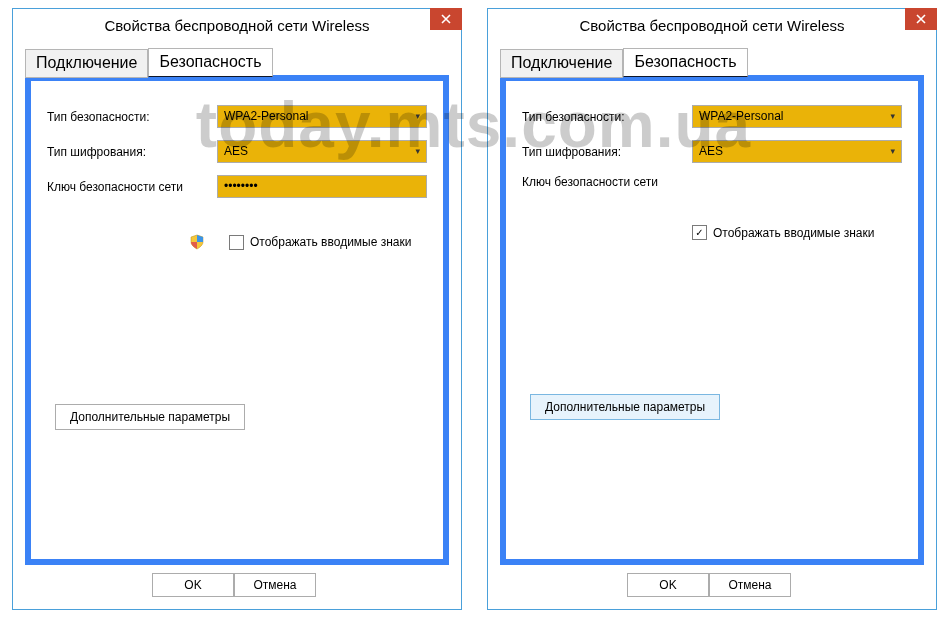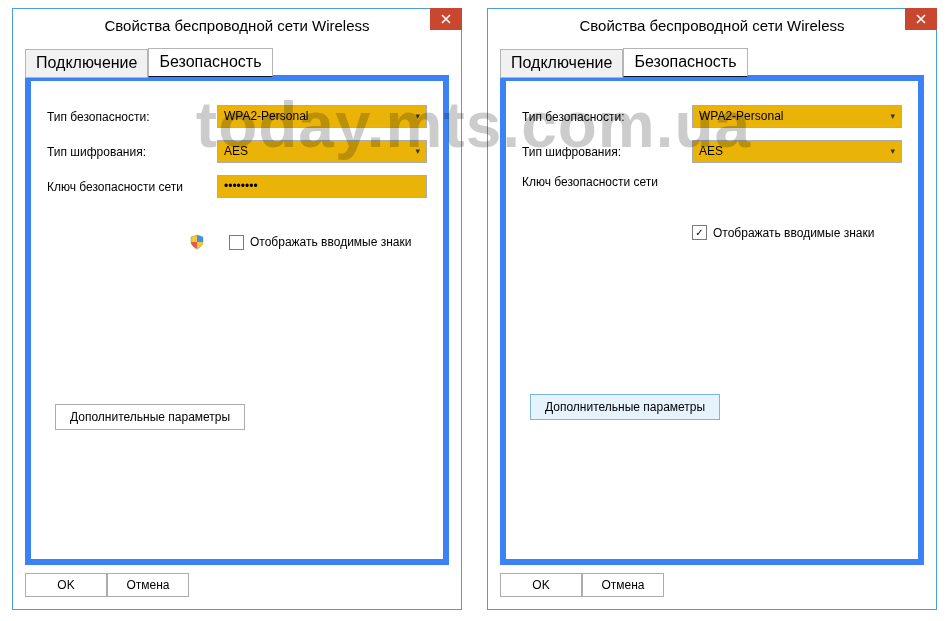--- a/index.html
+++ b/index.html
@@ -25,21 +25,21 @@
 .combo{display:flex;align-items:center;}
 .combo .val{flex:1;}
 .combo .arrow{font-size:9px;color:#333;}
 .checkrow{margin-left:170px;display:flex;align-items:center;gap:6px;margin-top:24px;}
 .cb{width:13px;height:13px;border:1px solid #7a7a7a;background:#fff;display:inline-flex;align-items:center;justify-content:center;font-size:11px;color:#000;}
 .cb.checked::after{content:"✓";font-size:10px;line-height:1;}
 .shield{width:16px;height:16px;margin-right:-10px;}
 .btn{border:1px solid #acacac;background:#fff;padding:5px 14px;font-size:12px;text-align:center;cursor:default;}
 .btn.primary{background:#e7f3fc;border-color:#7ab7e1;}
 .advrow{margin-top:auto;margin-bottom:12px;margin-left:8px;}
-.footer{display:flex;justify-content:flex-start;padding:8px 6px 0 0;}
+.footer{display:flex;justify-content:center;padding:8px 6px 0 0;}
 .footer .btn{width:80px;padding:4px 0;}
 </style>
 </head>
 <body>
 <div class="canvas">
 
 <div class="watermark">today.mts.com.ua</div>
 
 <div class="win left">
   <div class="titlebar">

